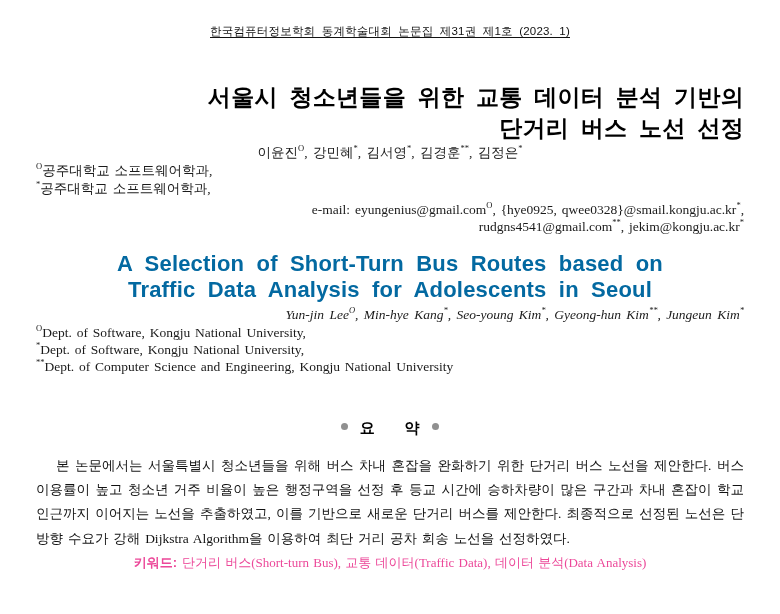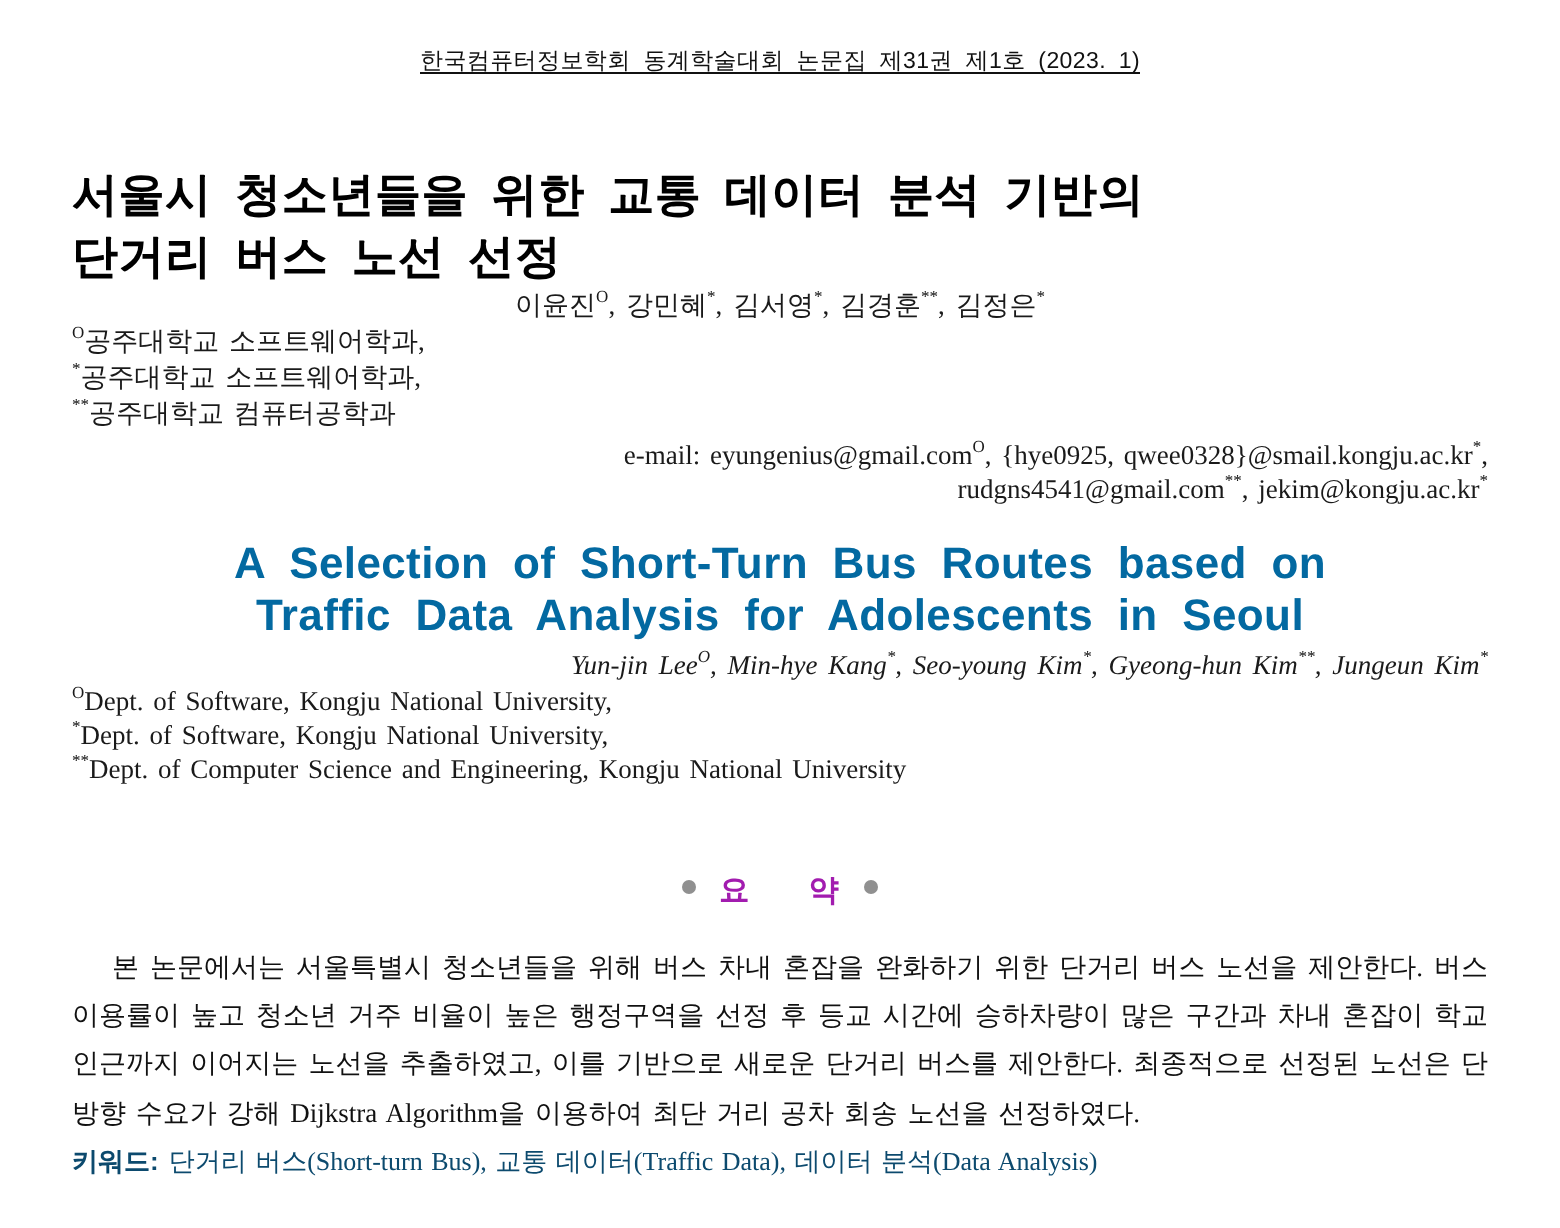--- a/index.html
+++ b/index.html
@@ -30,21 +30,21 @@
     line-height: 14px;
     color: #111;
     text-decoration: underline;
     text-underline-offset: 2px;
     word-spacing: 3px;
     letter-spacing: 0.2px;
   }
 
   .k-title {
     margin: 44px 0 0;
-    text-align: left;
+    text-align: right;
     font-family: "Liberation Sans", sans-serif;
     font-weight: 700;
     font-size: 23px;
     line-height: 31px;
     color: #000;
     word-spacing: 5px;
     letter-spacing: 0.3px;
   }
 
   .k-authors {
@@ -93,21 +93,21 @@
   }
   .e-affils { margin-top: 1px; font-family: Liberation Serif, serif; }
   .e-affils .affil-line { line-height: 17px; }
 
   .abs-heading {
     margin-top: 44px;
     text-align: center;
     font-size: 15px;
     line-height: 18px;
     font-weight: 700;
-    color: #a21caf;
+    color: #000000;
   }
   .abs-title { word-spacing: 24px; letter-spacing: 1px; }
   .dot {
     display: inline-block;
     width: 7px; height: 7px;
     border-radius: 50%;
     background: #909090;
     vertical-align: 3px;
     margin: 0 12px;
   }
@@ -120,21 +120,22 @@
     text-indent: 20px;
     word-spacing: 1.5px;
     color: #111;
   }
 
   .keywords {
     margin: 3px 0 0;
     font-size: 13px;
     line-height: 17px;
     word-spacing: 1px;
-    color: #0c4a6e;
+    color: #ec4899;
+    text-align: center;
   }
   .kw-label {
     font-family: "Liberation Sans", sans-serif;
     font-weight: 700;
     margin-right: 5px;
   }
 </style>
 </head>
 <body>
 
@@ -147,21 +148,20 @@
     <span>단거리 버스 노선 선정</span>
   </h1>
 
   <div class="k-authors">
     <span><span>이윤진</span><sup>O</sup><span>, </span></span><span><span>강민혜</span><sup>*</sup><span>, </span></span><span><span>김서영</span><sup>*</sup><span>, </span></span><span><span>김경훈</span><sup>**</sup><span>, </span></span><span><span>김정은</span><sup>*</sup></span>
   </div>
 
   <div class="k-affils">
     <div class="affil-line"><sup>O</sup><span>공주대학교 소프트웨어학과,</span></div>
     <div class="affil-line"><sup>*</sup><span>공주대학교 소프트웨어학과,</span></div>
-    <div class="affil-line"><sup>**</sup><span>공주대학교 컴퓨터공학과</span></div>
   </div>
 
   <div class="email-block">
     <div class="email-line"><span>e-mail: eyungenius@gmail.com</span><sup>O</sup><span>, {hye0925, qwee0328}@smail.kongju.ac.kr</span><sup>*</sup><span>,</span></div>
     <div class="email-line"><span>rudgns4541@gmail.com</span><sup>**</sup><span>, jekim@kongju.ac.kr</span><sup>*</sup></div>
   </div>
 
   <h2 class="e-title">
     <span>A Selection of Short-Turn Bus Routes based on</span><br>
     <span>Traffic Data Analysis for Adolescents in Seoul</span>

